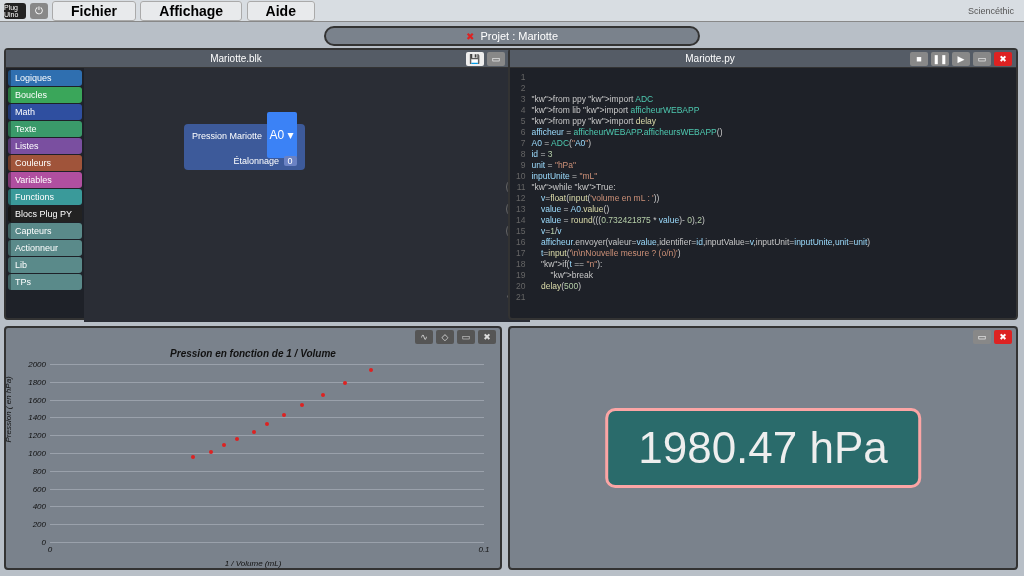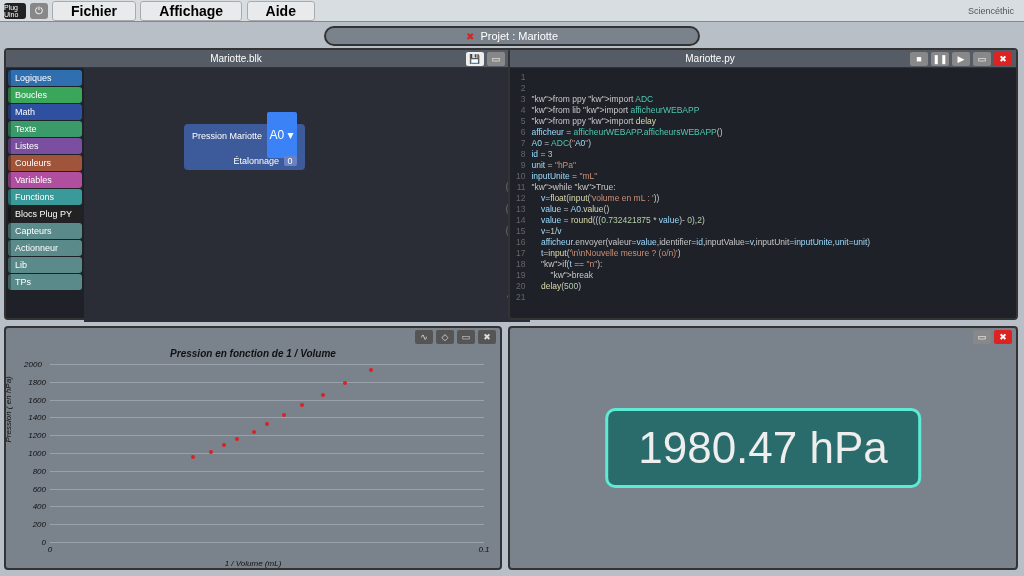--- a/index.html
+++ b/index.html
@@ -54,21 +54,21 @@
 .grid-h { position:absolute; left:0; right:0; border-top:1px solid #9aa1ab; }
 .ylab { position:absolute; left:-30px; font-size:8px; color:#111; transform:translateY(-50%); width:26px; text-align:right; }
 .xlab { position:absolute; bottom:-12px; font-size:8px; color:#111; transform:translateX(-50%); }
 .pt { position:absolute; width:4px; height:4px; background:#d22; border-radius:2px; transform:translate(-50%,50%); }
 .ytitle { position:absolute; left:2px; top:50%; transform:rotate(-90deg) translateX(20px); transform-origin:left; font-size:8px; color:#111; }
 .xtitle { position:absolute; bottom:2px; left:50%; transform:translateX(-50%); font-size:8px; color:#111; }
 
 
 #p4 { top:278px; left:504px; width:510px; height:244px; background:#7a828c; }
 #p4 .phead { background:transparent; border:none; justify-content:flex-end; }
-.readout { position:absolute; top:80px; left:50%; transform:translateX(-50%); background:#2a6b6b; border:3px solid #5eead4; border-radius:10px; padding:12px 30px; font-size:44px; color:#eee; white-space:nowrap; }
+.readout { position:absolute; top:80px; left:50%; transform:translateX(-50%); background:#2a6b6b; border:3px solid #fca5a5; border-radius:10px; padding:12px 30px; font-size:44px; color:#eee; white-space:nowrap; }
 </style>
 </head>
 <body>
 
 <div class="topbar">
   <div class="logo">Plug Uino</div>
   <div class="power">⏻</div>
   <div id="menus"><span class="mbtn">Fichier</span> <span class="mbtn">Affichage</span> <span class="mbtn">Aide</span> </div>
   <div class="brand">Sciencéthic</div>
 </div>
@@ -206,21 +206,21 @@
           <div class="ylab" style="top: 50%;">1000</div>
           <div class="grid-h" style="top: 40%;"></div>
           <div class="ylab" style="top: 40%;">1200</div>
           <div class="grid-h" style="top: 30%;"></div>
           <div class="ylab" style="top: 30%;">1400</div>
           <div class="grid-h" style="top: 20%;"></div>
           <div class="ylab" style="top: 20%;">1600</div>
           <div class="grid-h" style="top: 10%;"></div>
           <div class="ylab" style="top: 10%;">1800</div>
           <div class="grid-h" style="top: 0%;"></div>
-          <div class="ylab" style="top: 0%; text-align: center;">2000</div>
+          <div class="ylab" style="top: 0%;">2000</div>
           <div class="xlab" style="left: 0%;">0</div>
           <div class="xlab" style="left: 100%;">0.1</div>
           <div class="pt" style="left: 33%; top: 50%;"></div>
           <div class="pt" style="left: 37%; top: 47%;"></div>
           <div class="pt" style="left: 40%; top: 43.5%;"></div>
           <div class="pt" style="left: 43%; top: 40%;"></div>
           <div class="pt" style="left: 47%; top: 36%;"></div>
           <div class="pt" style="left: 50%; top: 31.5%;"></div>
           <div class="pt" style="left: 54%; top: 26.5%;"></div>
           <div class="pt" style="left: 58%; top: 21%;"></div>

